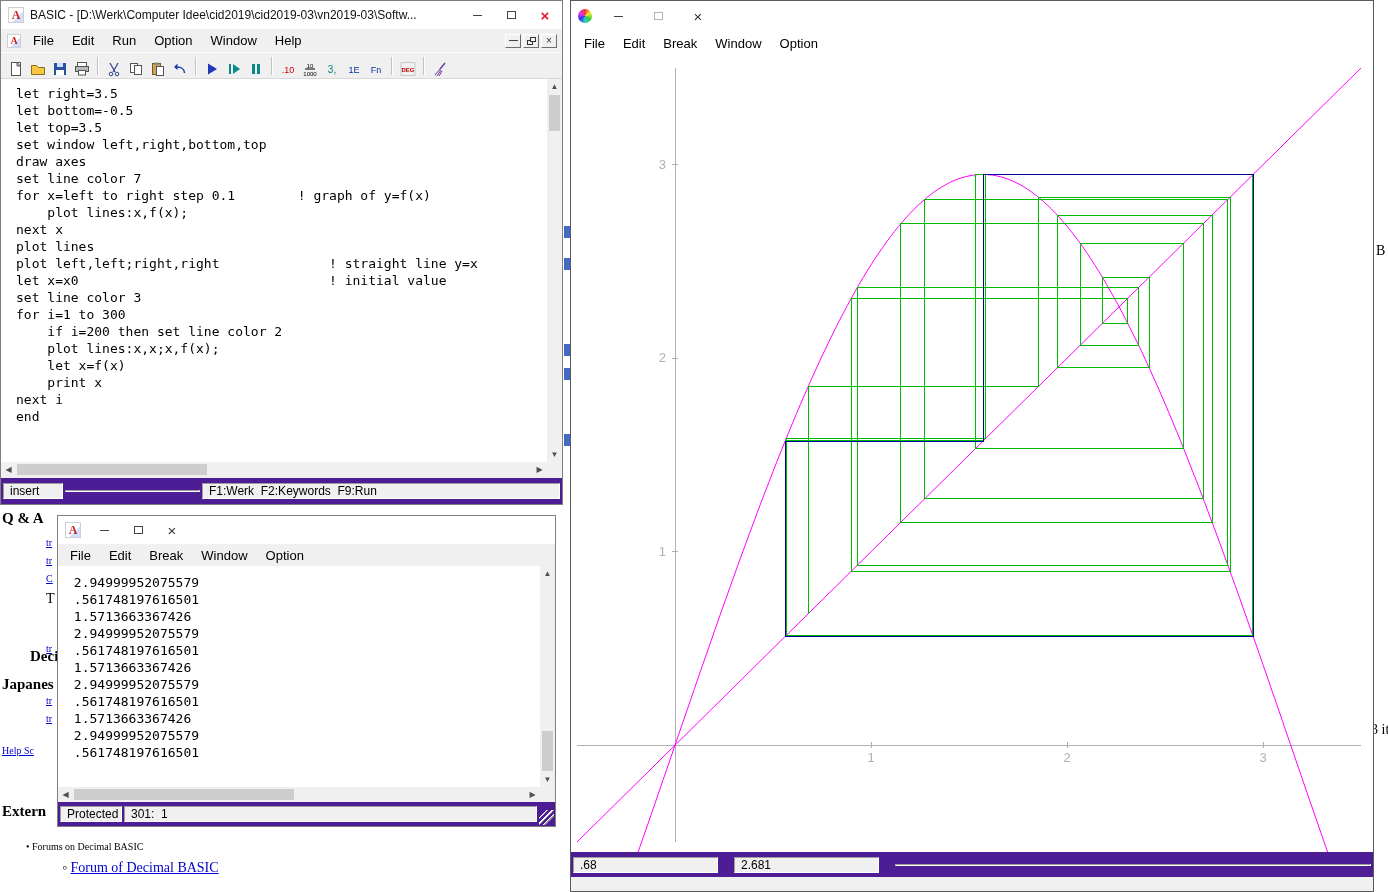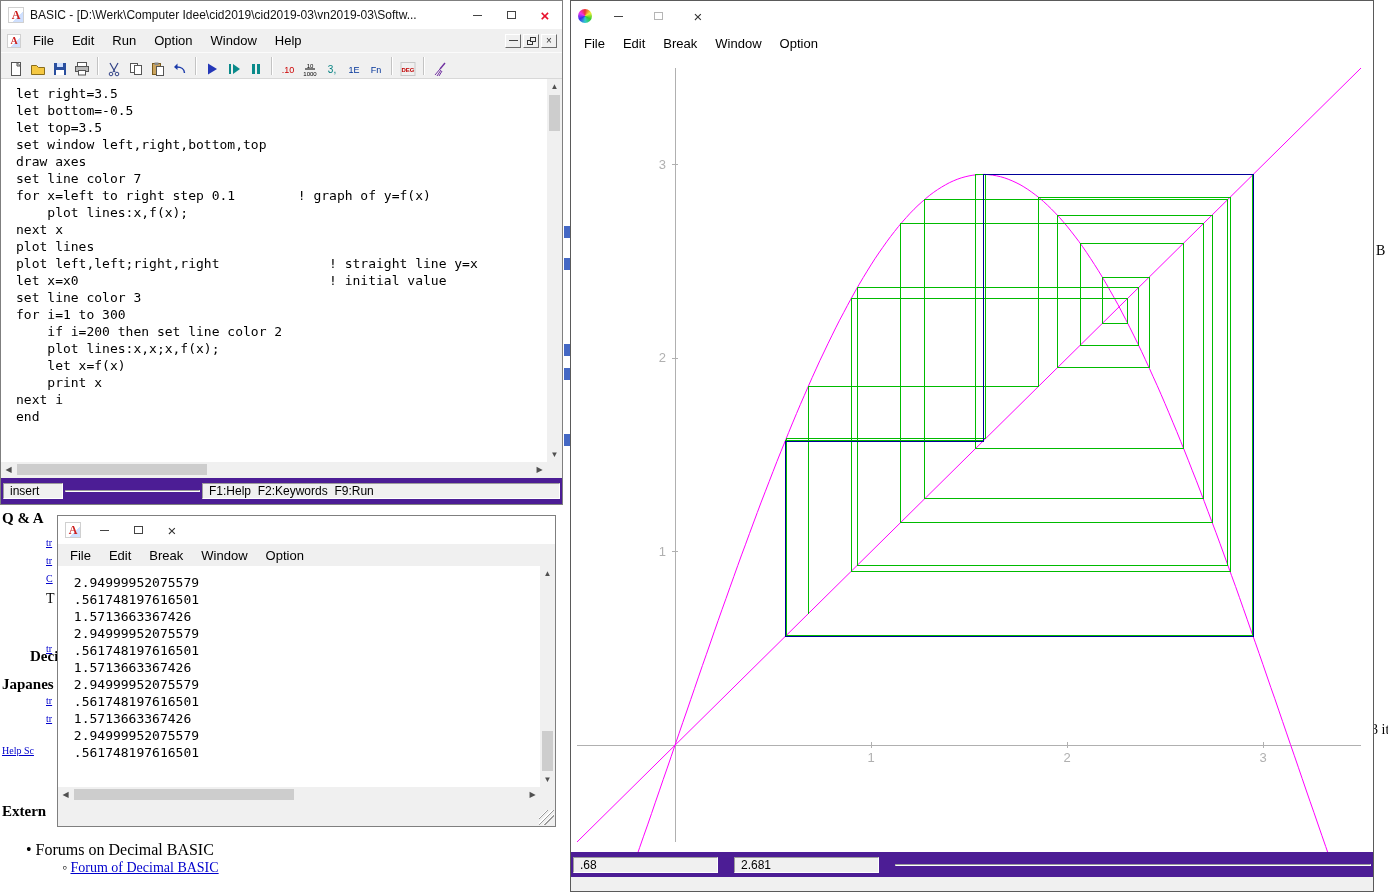--- a/index.html
+++ b/index.html
@@ -4,21 +4,21 @@
 <style>
 *{box-sizing:border-box;margin:0;padding:0}
 html,body{width:1388px;height:892px}
 body{position:relative;overflow:hidden;background:#fff;font-family:"Liberation Sans",sans-serif}
 
 #bgpage{position:absolute;inset:0}
 .bg-frag{position:absolute;font-family:"Liberation Serif",serif;white-space:nowrap}
 .bg-heading{font-weight:bold;font-size:15px;color:#000}
 .bg-link{font-size:10px;color:#0000cc;text-decoration:underline}
 .bg-plain{font-size:14px;color:#000}
-.bg-bullet{font-size:16px;color:#000}
+.bg-bullet{font-size:10px;color:#000}
 .bg-sublink{font-size:14px;color:#000}
 .bg-sublink .lnk{color:#0000cc;text-decoration:underline}
 .strip-mark{position:absolute;width:6px;height:12px;background:#4468c4}
 
 .win{position:absolute;border:1px solid #7f7f7f;background:#f0f0f0}
 .titlebar{position:absolute;left:0;right:0;top:0;background:#fff;display:flex;align-items:center;padding-left:7px;gap:6px}
 .title{flex:1;font-size:12px;color:#111;white-space:nowrap;overflow:hidden}
 .caption-btns{display:flex;align-self:stretch}
 .cbtn{display:flex;align-items:center;justify-content:center}
 .w34{width:34px}.w40{width:40px}
@@ -275,21 +275,21 @@
   </div>
   <div class="sbh" style="top:461px;left:0;width:546px;height:16px">
     <div class="sb-arrow" style="left:0">◀</div>
     <div class="sb-thumb" style="left:16px;top:2px;height:11px;width:190px"></div>
     <div class="sb-arrow" style="right:0">▶</div>
   </div>
   <div class="sb-corner" style="top:461px;right:0;width:15px;height:16px"></div>
   <div class="statusbar" style="top:477px;height:26px">
     <div class="spanel" style="width:60px">insert</div>
     <div class="spanel" style="width:135px"></div>
-    <div class="spanel" style="flex:1">F1:Help  F2:Keywords  F9:Run</div>
+    <div class="spanel" style="flex:1">F1:Werk  F2:Keywords  F9:Run</div>
   </div>
 </div>
 
 <div class="win" id="output" style="left:57px;top:515px;width:499px;height:312px">
   <div class="titlebar" style="height:28px">
     <div class="app-icon">A</div>
     <div class="caption-btns">
       <div class="cbtn w34">
           <span class="min-glyph"></span>
         </div>
@@ -327,20 +327,24 @@
     <div class="sb-arrow" style="top:0">▲</div>
     <div class="sb-thumb" style="bottom:16px;left:2px;width:11px;height:40px"></div>
     <div class="sb-arrow" style="bottom:0">▼</div>
   </div>
   <div class="sbh" style="top:271px;left:0;width:482px;height:15px">
     <div class="sb-arrow" style="left:0">◀</div>
     <div class="sb-thumb" style="left:16px;top:2px;height:11px;width:220px"></div>
     <div class="sb-arrow" style="right:0">▶</div>
   </div>
   <div class="sb-corner" style="top:271px;right:0;width:15px;height:15px"></div>
+  <div class="statusbar" style="top:286px;height:24px">
+    <div class="spanel" style="width:62px">Protected</div>
+    <div class="spanel" style="flex:1;margin-right:16px">301:  1</div>
+  </div>
   <div class="grip"></div>
 </div>
 
 <div class="win" id="chaos" style="left:570px;top:0;width:804px;height:892px;background:#fff;border-color:#5a5a5a">
   <div class="titlebar" style="height:30px">
     <div class="color-icon"></div>
     <div class="caption-btns">
       <div class="cbtn w40">
           <span class="min-glyph"></span>
         </div>

